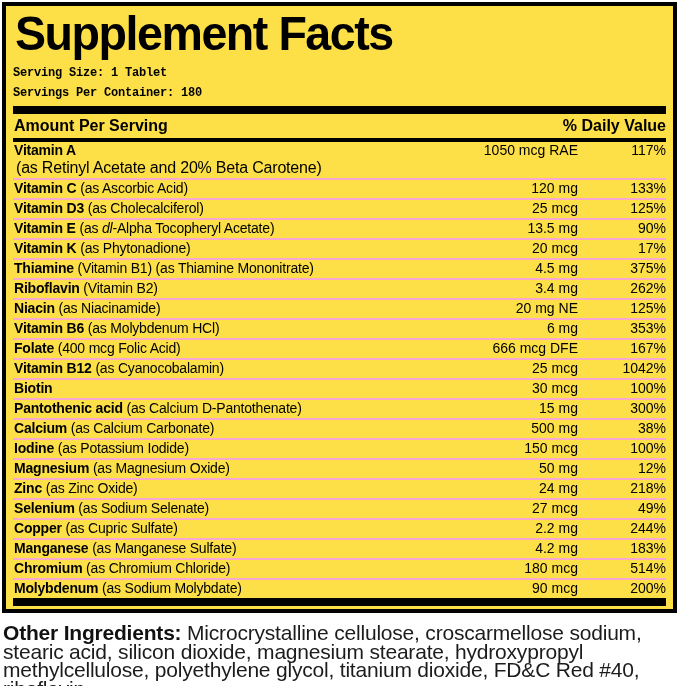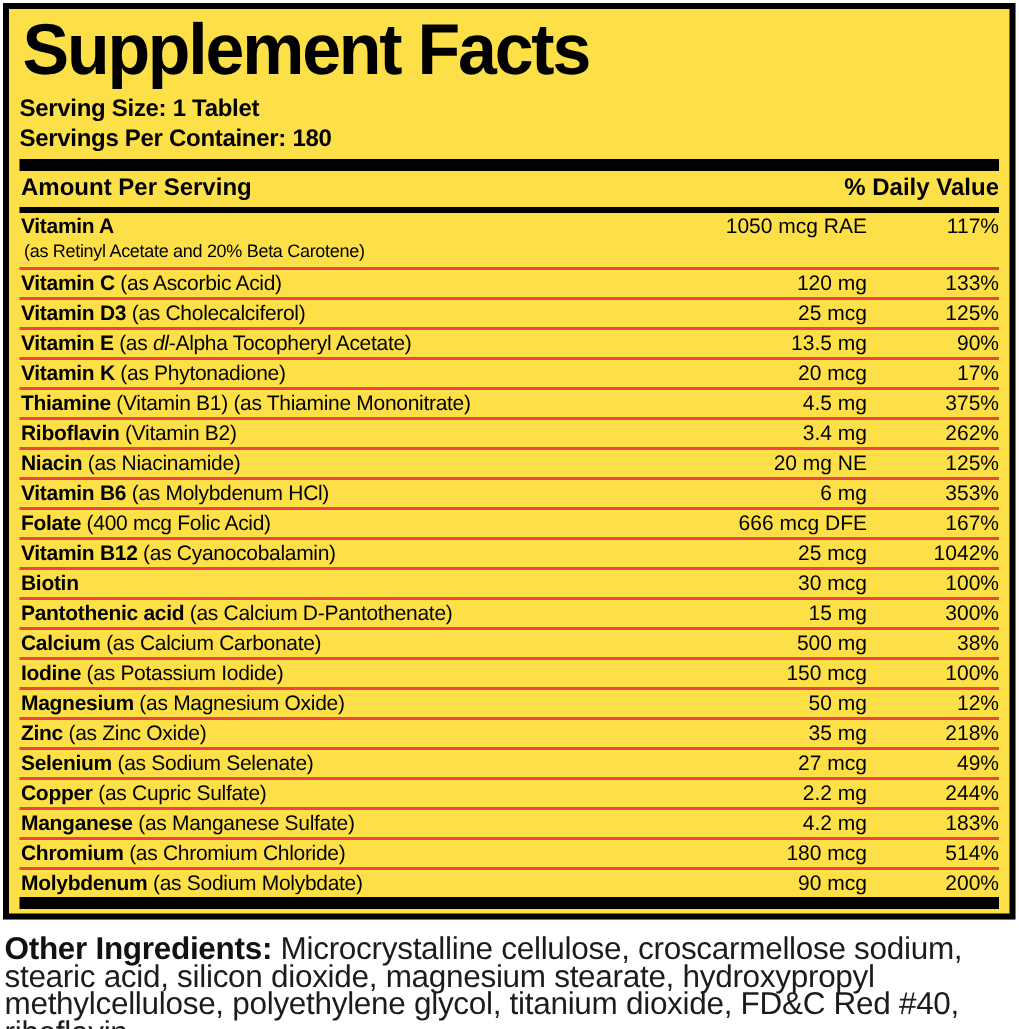--- a/index.html
+++ b/index.html
@@ -22,46 +22,47 @@
     font-size:48px;
     font-weight:bold;
     letter-spacing:-1.5px;
     line-height:50px;
     margin:3px 0 4px 2px;
     transform:scaleX(0.97);
     transform-origin:left center;
     white-space:nowrap;
   }
   .serving-line{
-    font-size:16px;
+    font-size:12px;
     font-weight:bold;
     line-height:20px;
     letter-spacing:-0.2px;
+    font-family:Liberation Mono, monospace;
   }
   .bar-thick{height:8px;background:#000;margin-top:3px;}
   .bar-med{height:4px;background:#000;}
   .bar-bottom{height:8px;background:#000;margin-bottom:3px;}
   .hdr{
     display:flex;justify-content:space-between;align-items:baseline;
     font-weight:bold;font-size:16px;
     padding:3px 0 3px 1px;
   }
-  .row{border-bottom:2px solid #ef4444;}
+  .row{border-bottom:2px solid #f9a8d4;}
   .row:last-child{border-bottom:none;}
   .line{
     display:flex;align-items:baseline;
     font-size:14px;line-height:15px;
     padding:1px 0 2px 1px;
   }
   .nm{flex:1;white-space:nowrap;letter-spacing:-0.2px;}
   .nm b{letter-spacing:-0.2px;}
   .amt{width:230px;text-align:right;white-space:nowrap;}
   .dv{width:88px;text-align:right;white-space:nowrap;}
   .sub{
-    font-size:12px;line-height:15px;
+    font-size:16px;line-height:15px;
     padding:0 0 3px 3px;letter-spacing:-0.2px;
   }
   .footer{margin:11px 3px 0 3px;color:#1c1c1c;}
   .footer p{
     margin:0 0 7px 0;
     font-size:21px;line-height:18.5px;
     letter-spacing:-0.2px;
   }
   .footer b{color:#111;}
 </style>
@@ -188,21 +189,21 @@
       <div class="row">
         <div class="line">
           <span class="nm"><b>Magnesium</b><span> (as Magnesium Oxide)</span></span>
           <span class="amt">50 mg</span>
           <span class="dv">12%</span>
         </div>
       </div>
       <div class="row">
         <div class="line">
           <span class="nm"><b>Zinc</b><span> (as Zinc Oxide)</span></span>
-          <span class="amt">35 mg</span>
+          <span class="amt">24 mg</span>
           <span class="dv">218%</span>
         </div>
       </div>
       <div class="row">
         <div class="line">
           <span class="nm"><b>Selenium</b><span> (as Sodium Selenate)</span></span>
           <span class="amt">27 mcg</span>
           <span class="dv">49%</span>
         </div>
       </div>

